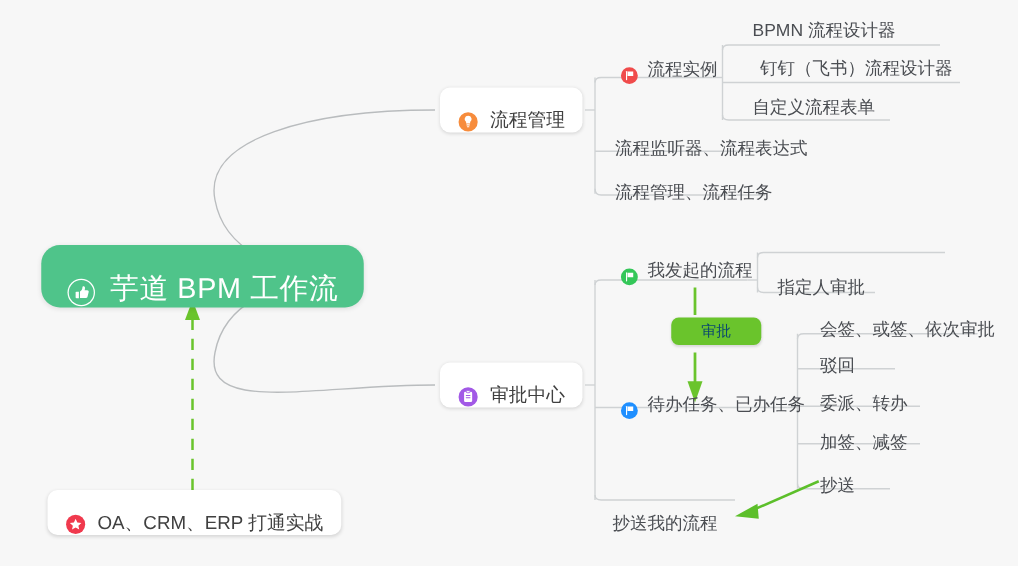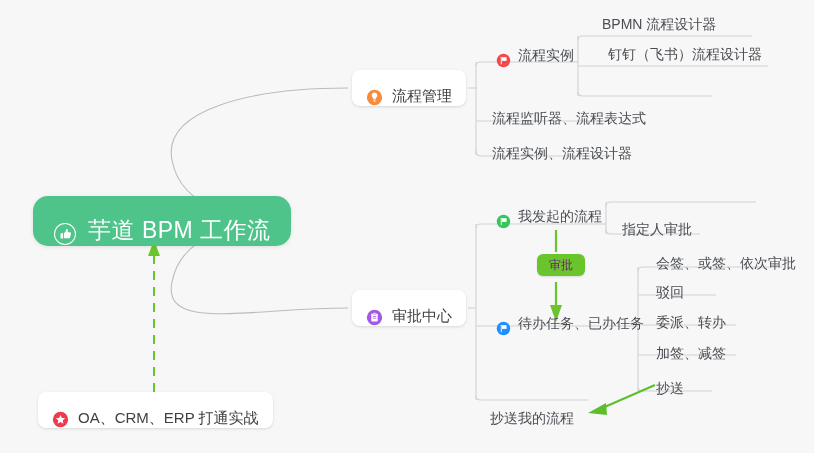--- a/index.html
+++ b/index.html
@@ -47,24 +47,24 @@
     height:26px;
     line-height:26px;
     padding:0 4px;
   }
   .leaf .ico{margin-right:7px;display:inline-flex;align-items:center;}
 
   
   .badge{
     position:absolute;
     background:#6ac42c;
-    color:#701a75;
+    color:#0c4a6e;
     font-size:12px;
     border-radius:6px;
-    padding:5px 12px;
+    padding:5px 24px;
     line-height:1;
     box-shadow:0 1px 2px rgba(0,0,0,.12);
   }
 
   .ico svg{display:block;}
 </style>
 </head>
 <body>
 
 <div id="canvas">
@@ -159,26 +159,29 @@
     </span>
     <span>流程实例</span>
   </div>
 
   <div class="node leaf" style="left:598px;top:11px;">
     <span>BPMN 流程设计器</span>
   </div>
   <div class="node leaf" style="left:604px;top:41px;">
     <span>钉钉（飞书）流程设计器</span>
   </div>
+  <div class="node leaf" style="left:598px;top:72px;">
+    <span>自定义流程表单</span>
+  </div>
 
   <div class="node leaf" style="left:488px;top:105px;">
     <span>流程监听器、流程表达式</span>
   </div>
   <div class="node leaf" style="left:488px;top:140px;">
-    <span>流程实例、流程设计器</span>
+    <span>流程管理、流程任务</span>
   </div>
 
   <div class="node card" style="left:352px;top:290px;">
     <span class="ico">
       <svg width="17" height="17" viewBox="0 0 20 20">
         <circle cx="10" cy="10" r="9" fill="#a259e6"></circle>
         <rect x="6.2" y="5.2" width="7.6" height="9.6" rx="1.2" fill="#ffffff"></rect>
         <rect x="8.2" y="4.1" width="3.6" height="2" rx=".9" fill="#ffffff" stroke="#a259e6" stroke-width=".8"></rect>
         <rect x="7.7" y="8.3" width="4.6" height=".9" rx=".45" fill="#a259e6"></rect>
         <rect x="7.7" y="10.4" width="4.6" height=".9" rx=".45" fill="#a259e6"></rect>

